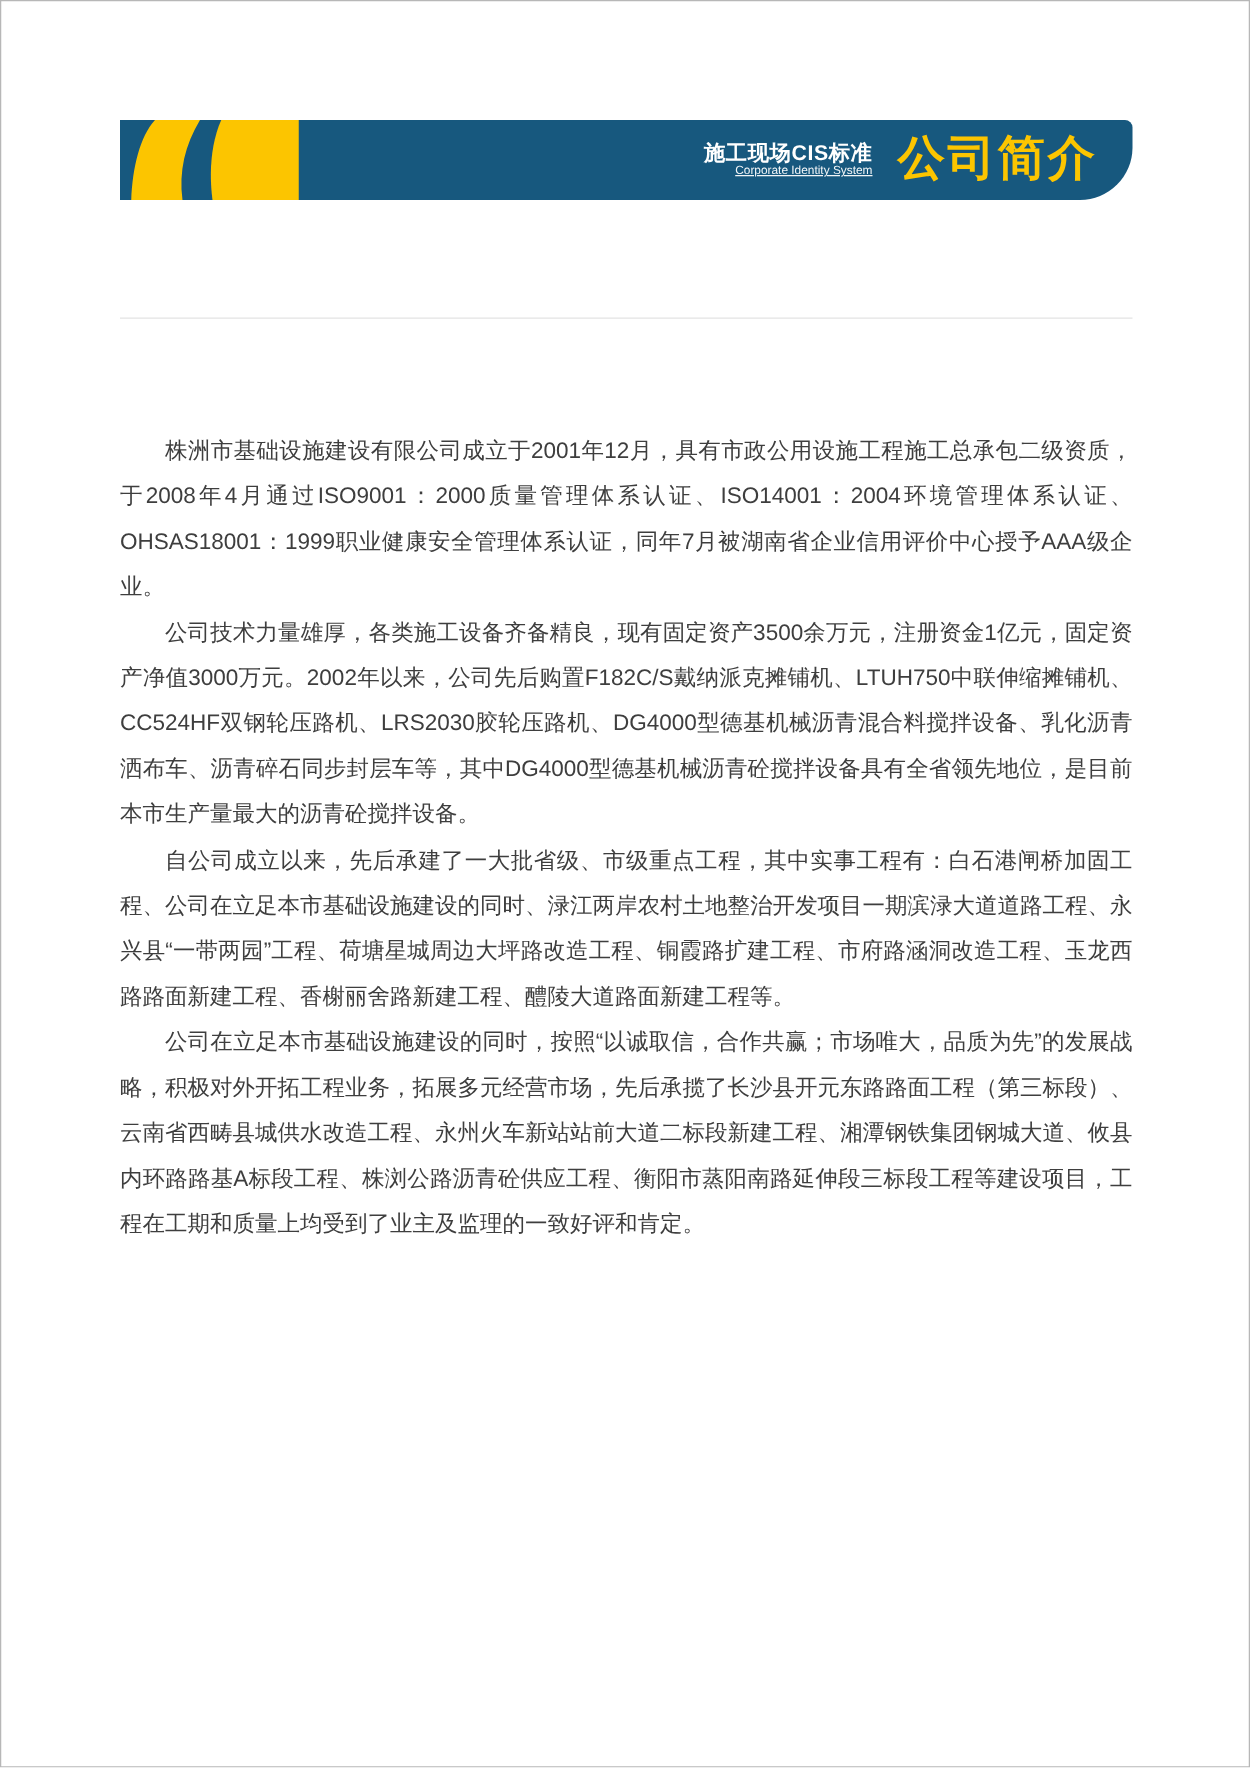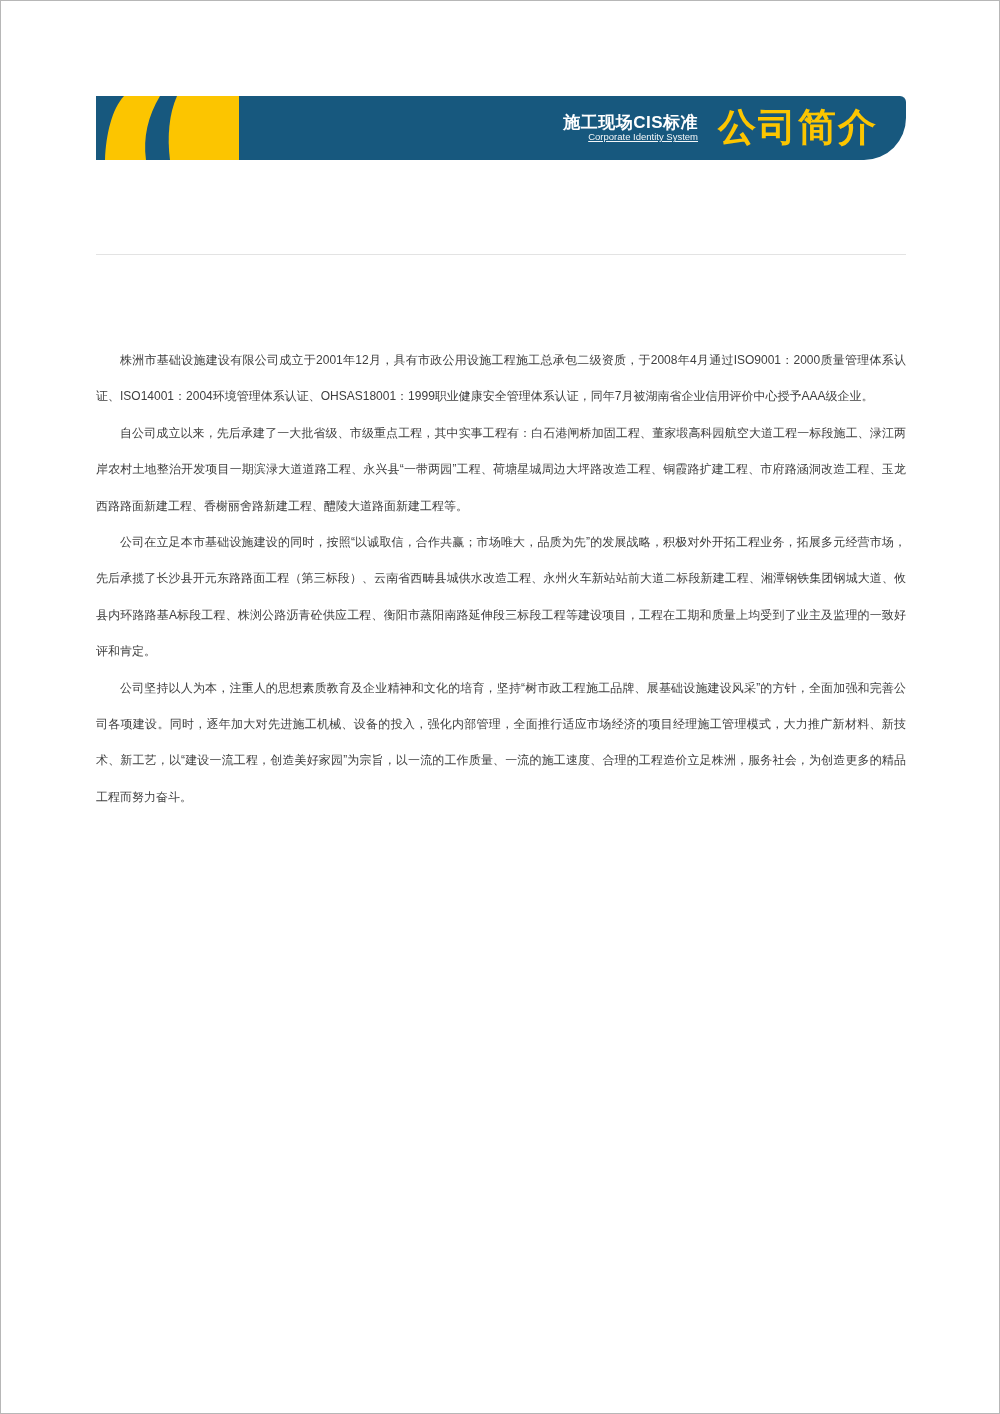--- a/index.html
+++ b/index.html
@@ -95,21 +95,21 @@
     background:var(--rule-gray);
   }
   
   .body-content{
     position:absolute;
     left:95px;
     top:341px;
     width:810px;
   }
   .body-content p{
-    font-size:12px;
+    font-size:18px;
     line-height:36.4px;
     color:var(--body-text);
     text-align:justify;
     text-indent:2em;
     font-weight:400;
   }
 </style>
 </head>
 <body>
 
@@ -126,18 +126,18 @@
         <div class="cis-sub">Corporate Identity System</div>
       </div>
       <div class="section-label">公司简介</div>
     </div>
   </header>
 
   <hr class="title-rule">
 
   <main class="body-content">
     <p>株洲市基础设施建设有限公司成立于2001年12月，具有市政公用设施工程施工总承包二级资质，于2008年4月通过ISO9001：2000质量管理体系认证、ISO14001：2004环境管理体系认证、OHSAS18001：1999职业健康安全管理体系认证，同年7月被湖南省企业信用评价中心授予AAA级企业。</p>
-    <p>自公司成立以来，先后承建了一大批省级、市级重点工程，其中实事工程有：白石港闸桥加固工程、董家塅高科园航空大道工程一标段施工、渌江两岸农村土地整治开发项目一期滨渌大道道路工程、永兴县“一带两园”工程、荷塘星城周边大坪路改造工程、铜霞路扩建工程、市府路涵洞改造工程、玉龙西路路面新建工程、香榭丽舍路新建工程、醴陵大道路面新建工程等。</p>
+    <p>公司技术力量雄厚，各类施工设备齐备精良，现有固定资产3500余万元，注册资金1亿元，固定资产净值3000万元。2002年以来，公司先后购置F182C/S戴纳派克摊铺机、LTUH750中联伸缩摊铺机、CC524HF双钢轮压路机、LRS2030胶轮压路机、DG4000型德基机械沥青混合料搅拌设备、乳化沥青洒布车、沥青碎石同步封层车等，其中DG4000型德基机械沥青砼搅拌设备具有全省领先地位，是目前本市生产量最大的沥青砼搅拌设备。</p>
+    <p>自公司成立以来，先后承建了一大批省级、市级重点工程，其中实事工程有：白石港闸桥加固工程、公司在立足本市基础设施建设的同时、渌江两岸农村土地整治开发项目一期滨渌大道道路工程、永兴县“一带两园”工程、荷塘星城周边大坪路改造工程、铜霞路扩建工程、市府路涵洞改造工程、玉龙西路路面新建工程、香榭丽舍路新建工程、醴陵大道路面新建工程等。</p>
     <p>公司在立足本市基础设施建设的同时，按照“以诚取信，合作共赢；市场唯大，品质为先”的发展战略，积极对外开拓工程业务，拓展多元经营市场，先后承揽了长沙县开元东路路面工程（第三标段）、云南省西畴县城供水改造工程、永州火车新站站前大道二标段新建工程、湘潭钢铁集团钢城大道、攸县内环路路基A标段工程、株浏公路沥青砼供应工程、衡阳市蒸阳南路延伸段三标段工程等建设项目，工程在工期和质量上均受到了业主及监理的一致好评和肯定。</p>
-    <p>公司坚持以人为本，注重人的思想素质教育及企业精神和文化的培育，坚持“树市政工程施工品牌、展基础设施建设风采”的方针，全面加强和完善公司各项建设。同时，逐年加大对先进施工机械、设备的投入，强化内部管理，全面推行适应市场经济的项目经理施工管理模式，大力推广新材料、新技术、新工艺，以“建设一流工程，创造美好家园”为宗旨，以一流的工作质量、一流的施工速度、合理的工程造价立足株洲，服务社会，为创造更多的精品工程而努力奋斗。</p>
   </main>
 
 </div>
 
 </body></html>

